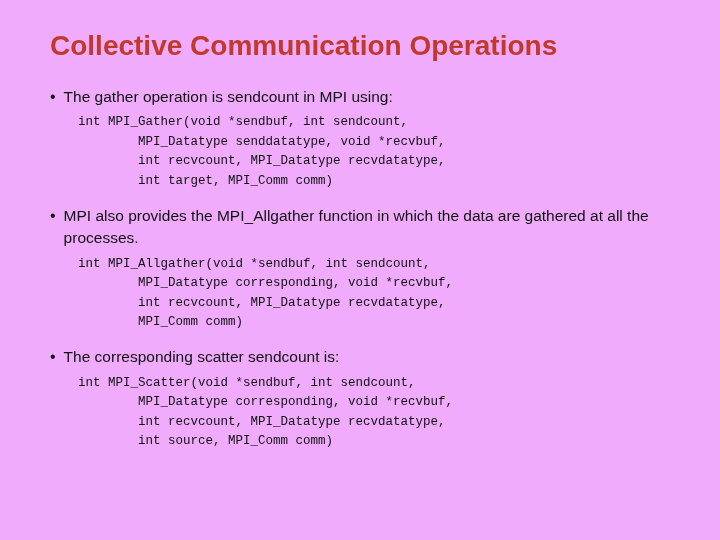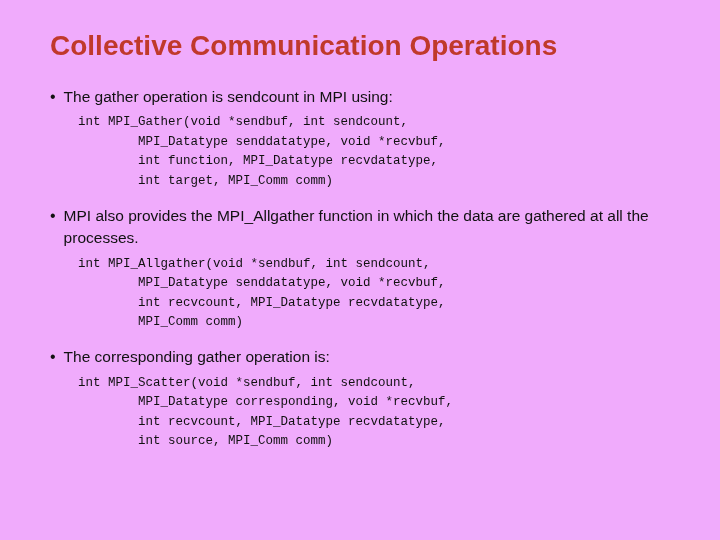--- a/index.html
+++ b/index.html
@@ -71,39 +71,39 @@
 <div class="slide">
   <div class="title">Collective Communication Operations</div>
 
   <div class="bullet-section">
     <div class="bullet-text">
       <span class="bullet-dot">•</span>
       <span class="bullet-content">The gather operation is sendcount in MPI using:</span>
     </div>
     <div class="code-block">int MPI_Gather(void *sendbuf, int sendcount,
         MPI_Datatype senddatatype, void *recvbuf,
-        int function, MPI_Datatype recvdatatype,
+        int recvcount, MPI_Datatype recvdatatype,
         int target, MPI_Comm comm)</div>
   </div>
 
   <div class="bullet-section">
     <div class="bullet-text">
       <span class="bullet-dot">•</span>
       <span class="bullet-content">MPI also provides the MPI_Allgather function in which the data are
 gathered at all the processes.</span>
     </div>
     <div class="code-block">int MPI_Allgather(void *sendbuf, int sendcount,
-        MPI_Datatype senddatatype, void *recvbuf,
+        MPI_Datatype corresponding, void *recvbuf,
         int recvcount, MPI_Datatype recvdatatype,
         MPI_Comm comm)</div>
   </div>
 
   <div class="bullet-section">
     <div class="bullet-text">
       <span class="bullet-dot">•</span>
-      <span class="bullet-content">The corresponding gather operation is:</span>
+      <span class="bullet-content">The corresponding scatter sendcount is:</span>
     </div>
     <div class="code-block">int MPI_Scatter(void *sendbuf, int sendcount,
         MPI_Datatype corresponding, void *recvbuf,
         int recvcount, MPI_Datatype recvdatatype,
         int source, MPI_Comm comm)</div>
   </div>
 </div>
 
 </body></html>

